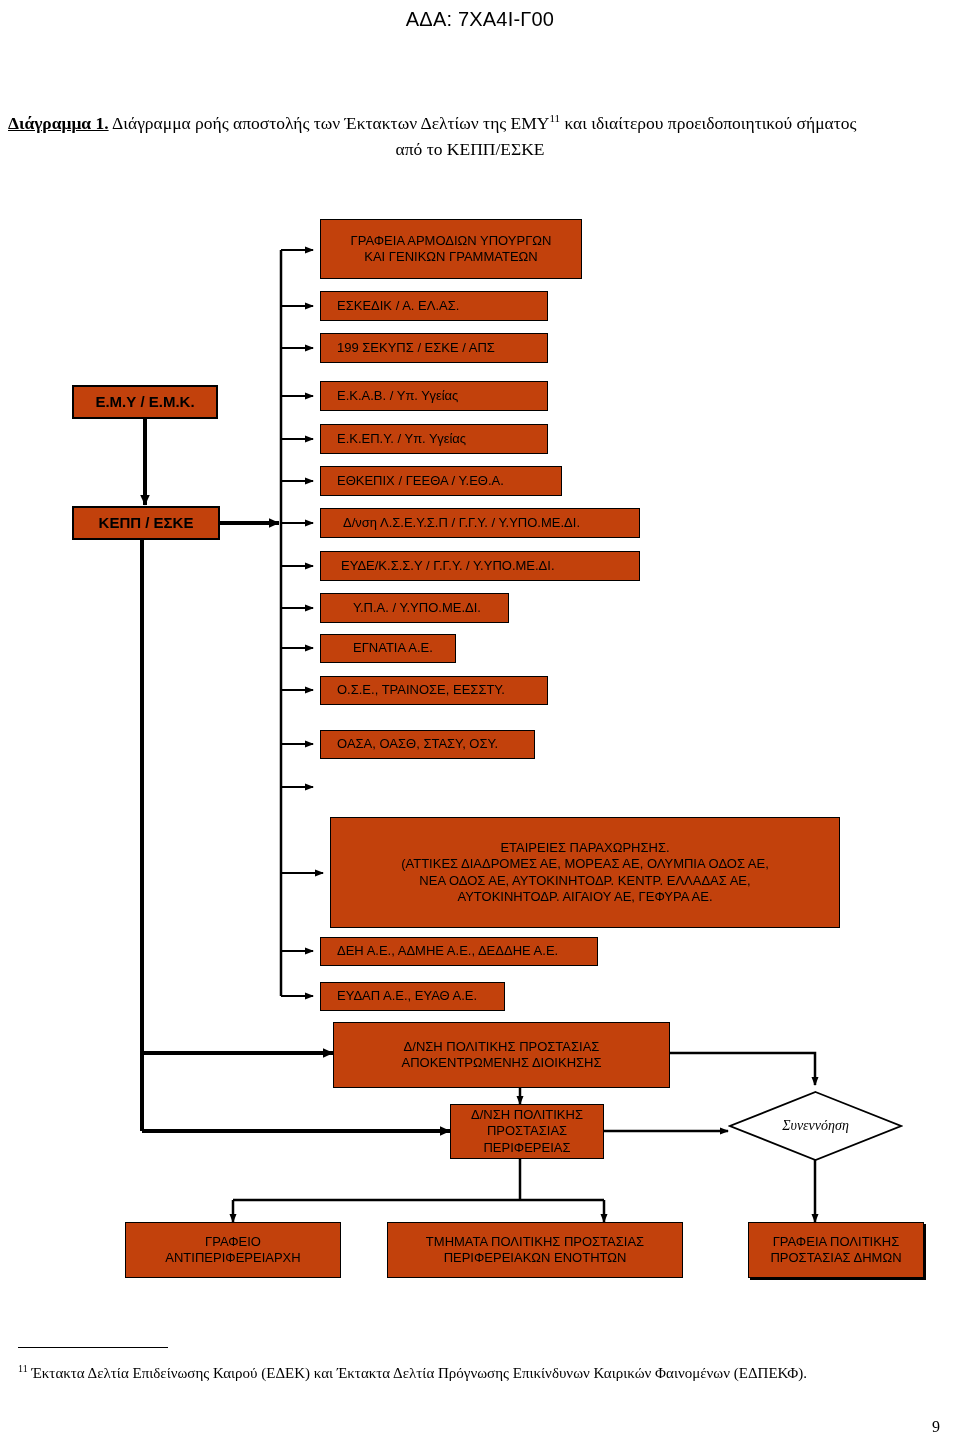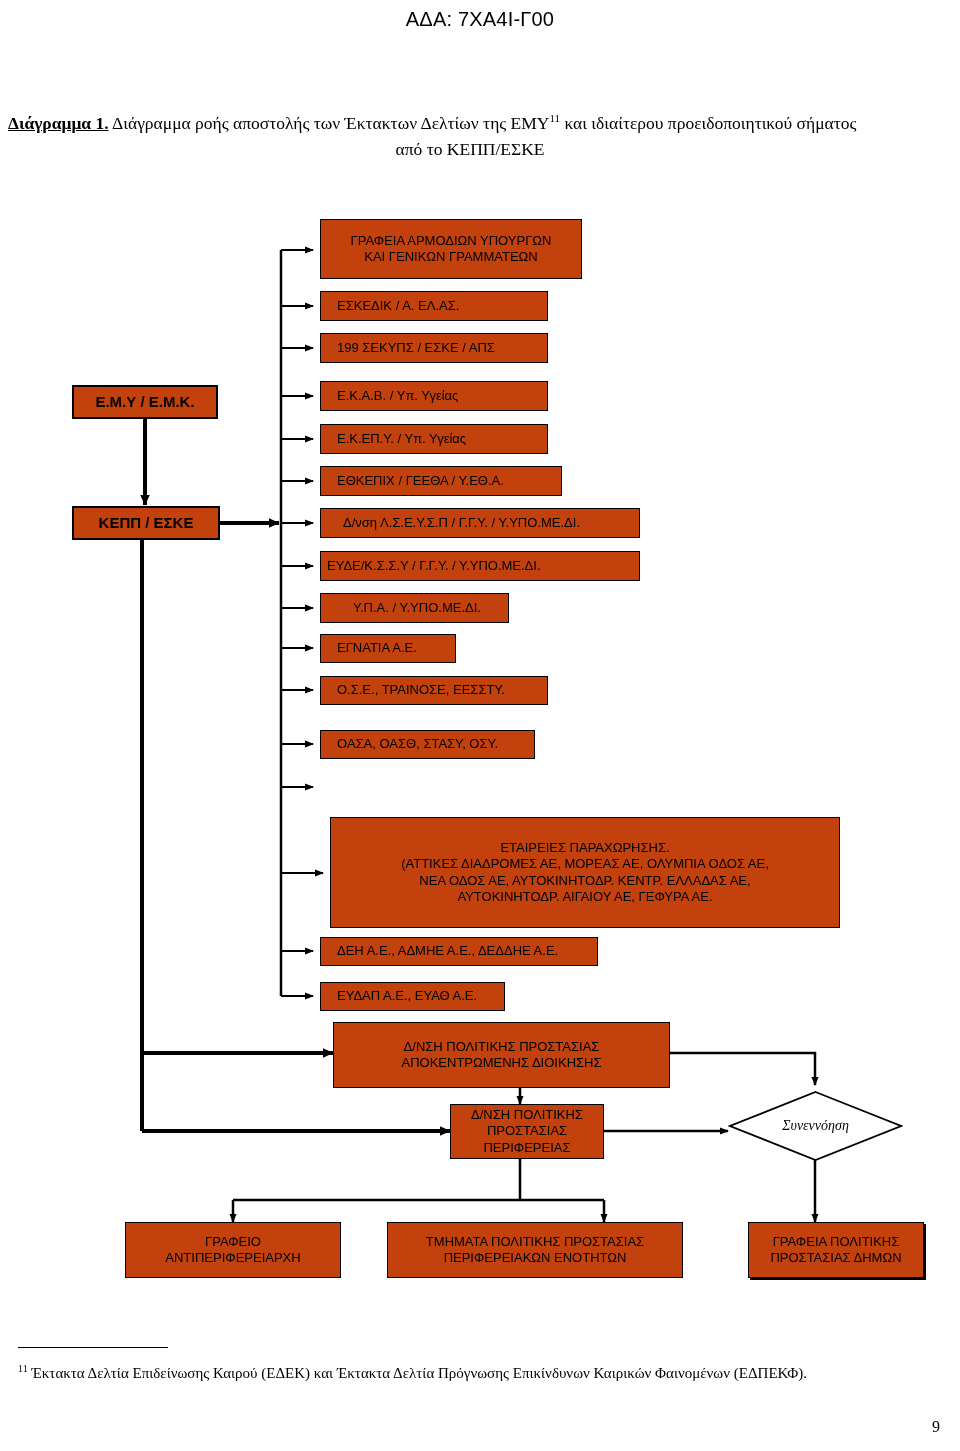--- a/index.html
+++ b/index.html
@@ -233,29 +233,29 @@
   </div>
 
   <div class="node left-text" style="left:320px; top:466px; width:242px; height:30px; padding-left:16px;">
     <span>ΕΘΚΕΠΙΧ / ΓΕΕΘΑ / Υ.ΕΘ.Α.</span>
   </div>
 
   <div class="node left-text" style="left:320px; top:508px; width:320px; height:30px; padding-left:22px;">
     <span>Δ/νση Λ.Σ.Ε.Υ.Σ.Π / Γ.Γ.Υ. /  Υ.ΥΠΟ.ΜΕ.ΔΙ.</span>
   </div>
 
-  <div class="node left-text" style="left:320px; top:551px; width:320px; height:30px; padding-left:6px;">
+  <div class="node left-text" style="left:320px; top:551px; width:320px; height:30px; padding-left:20px;">
     <span>ΕΥΔΕ/Κ.Σ.Σ.Υ / Γ.Γ.Υ. /  Υ.ΥΠΟ.ΜΕ.ΔΙ.</span>
   </div>
 
   <div class="node left-text" style="left:320px; top:593px; width:189px; height:30px; padding-left:32px;">
     <span>Υ.Π.Α. / Υ.ΥΠΟ.ΜΕ.ΔΙ.</span>
   </div>
 
-  <div class="node left-text" style="left:320px; top:634px; width:136px; height:29px; padding-left:16px;">
+  <div class="node left-text" style="left:320px; top:634px; width:136px; height:29px; padding-left:32px;">
     <span>ΕΓΝΑΤΙΑ Α.Ε.</span>
   </div>
 
   <div class="node left-text" style="left:320px; top:676px; width:228px; height:29px; padding-left:16px;">
     <span>Ο.Σ.Ε., ΤΡΑΙΝΟΣΕ, ΕΕΣΣΤΥ.</span>
   </div>
 
   <div class="node left-text" style="left:320px; top:730px; width:215px; height:29px; padding-left:16px;">
     <span>ΟΑΣΑ, ΟΑΣΘ, ΣΤΑΣΥ, ΟΣΥ.</span>
   </div>

